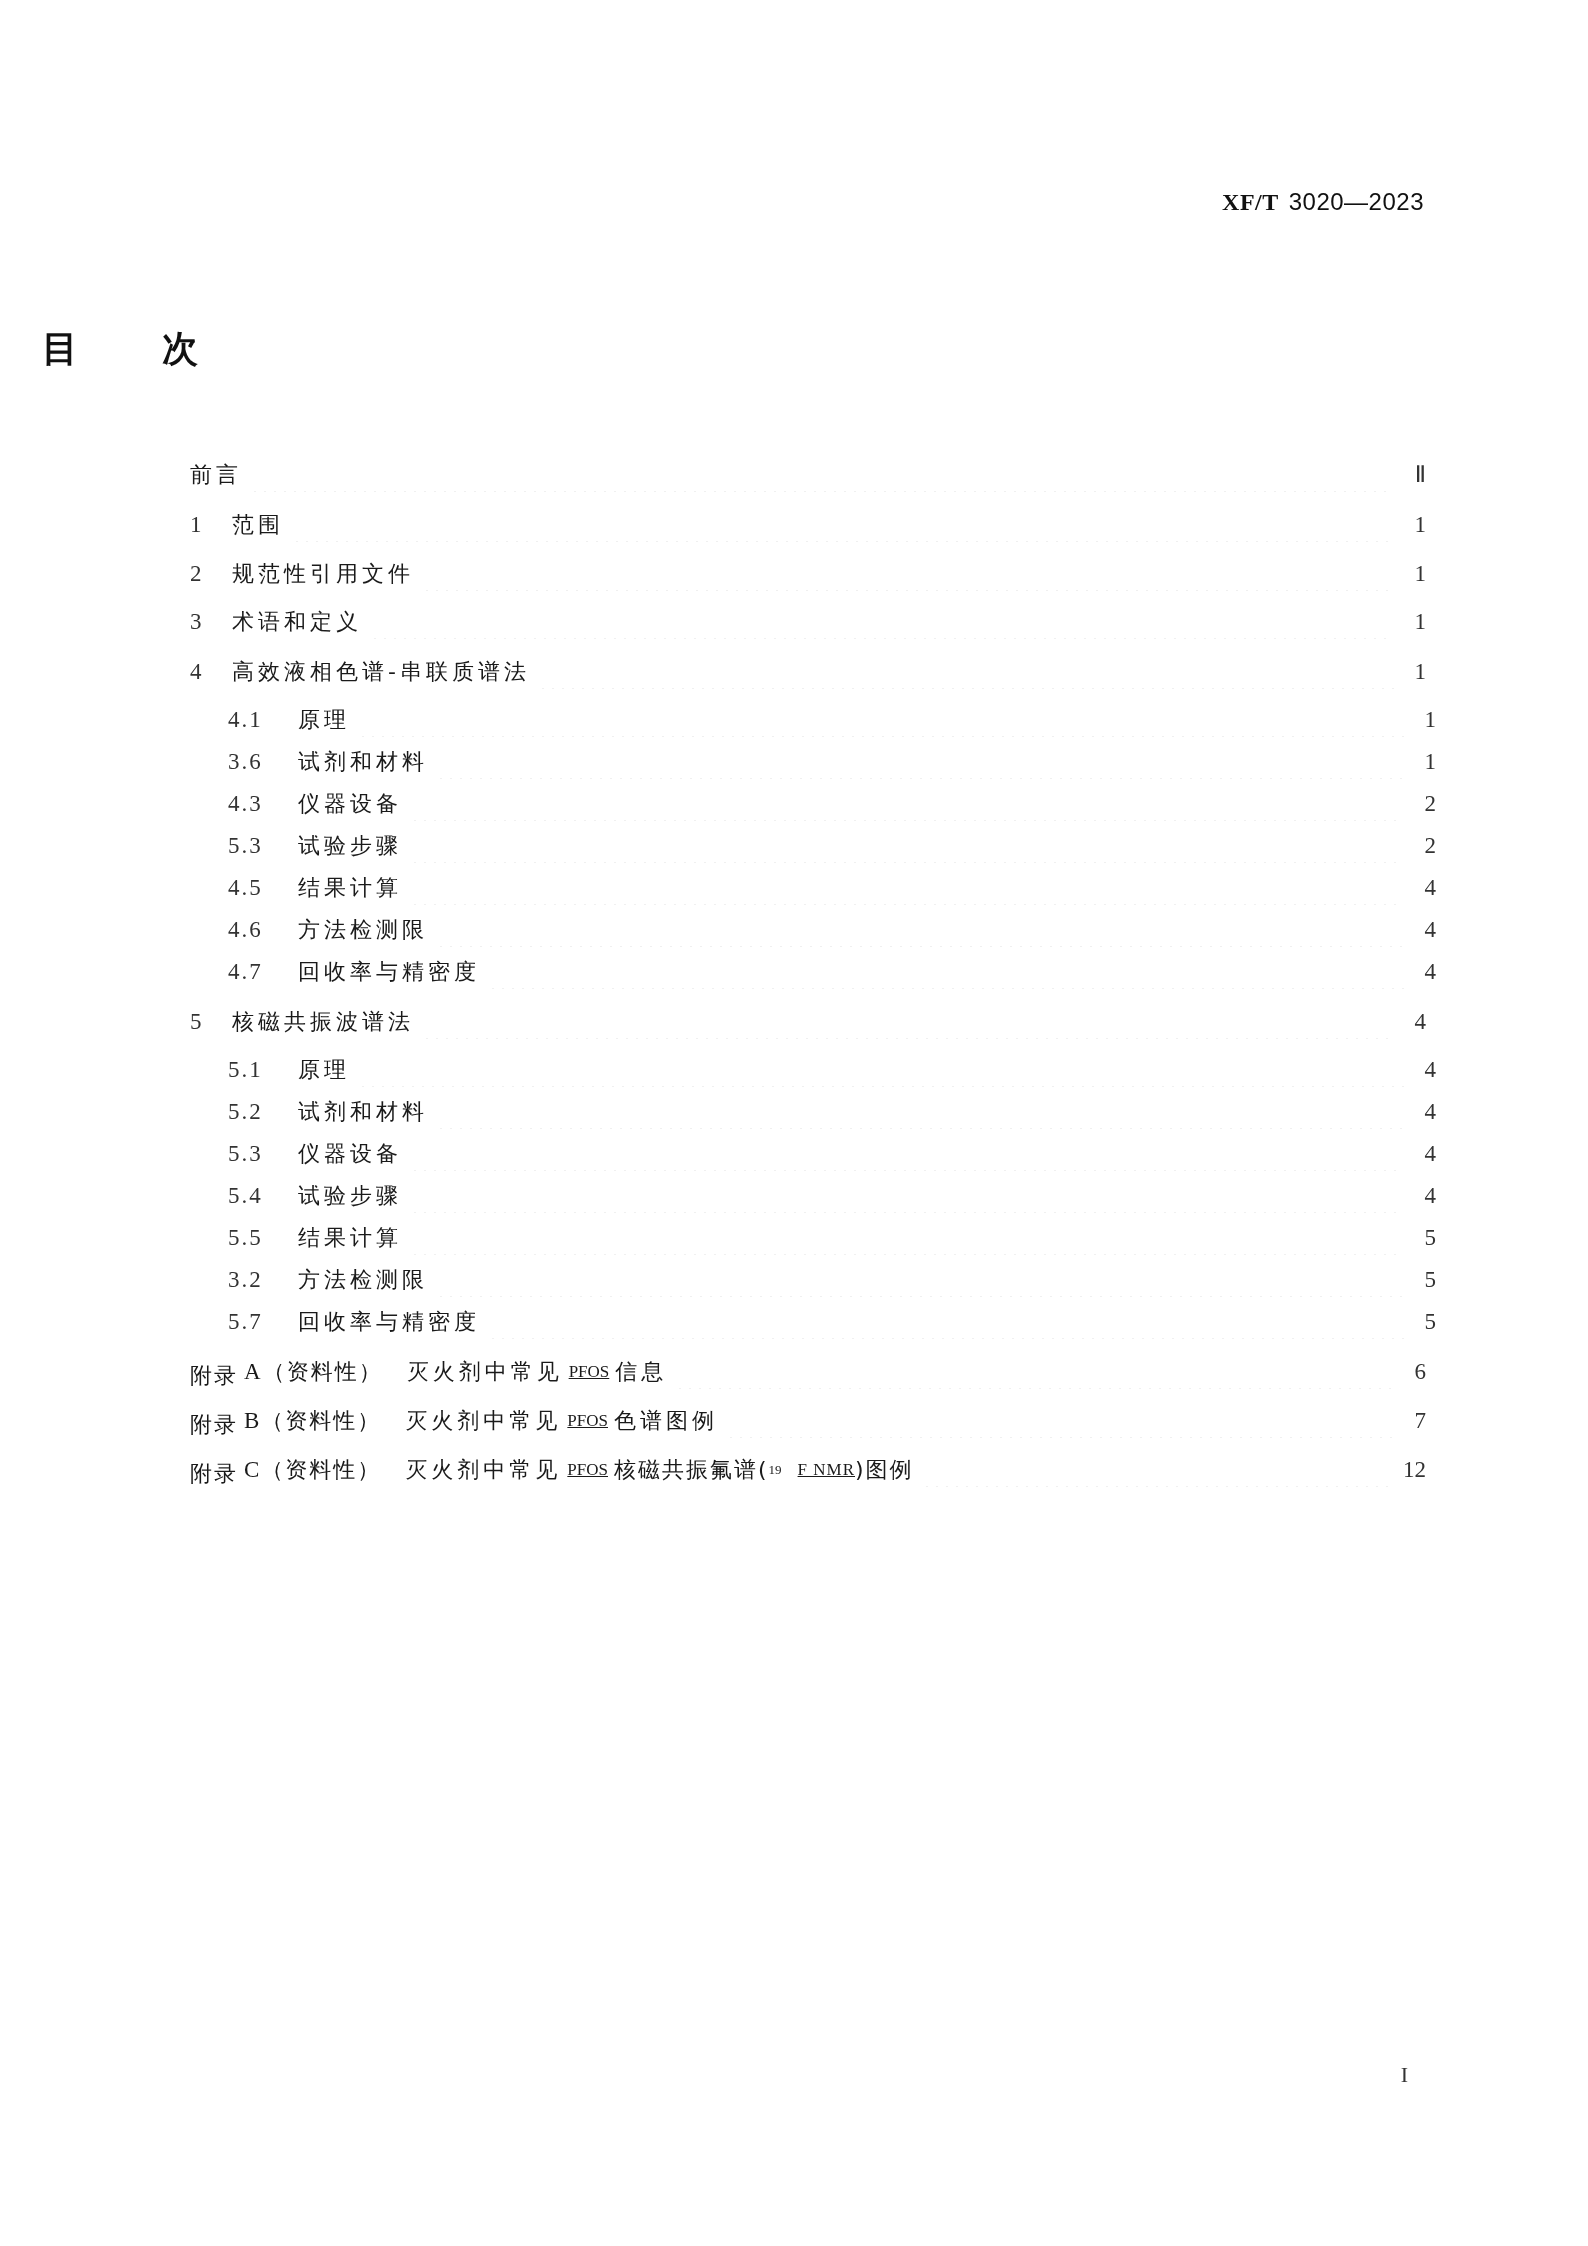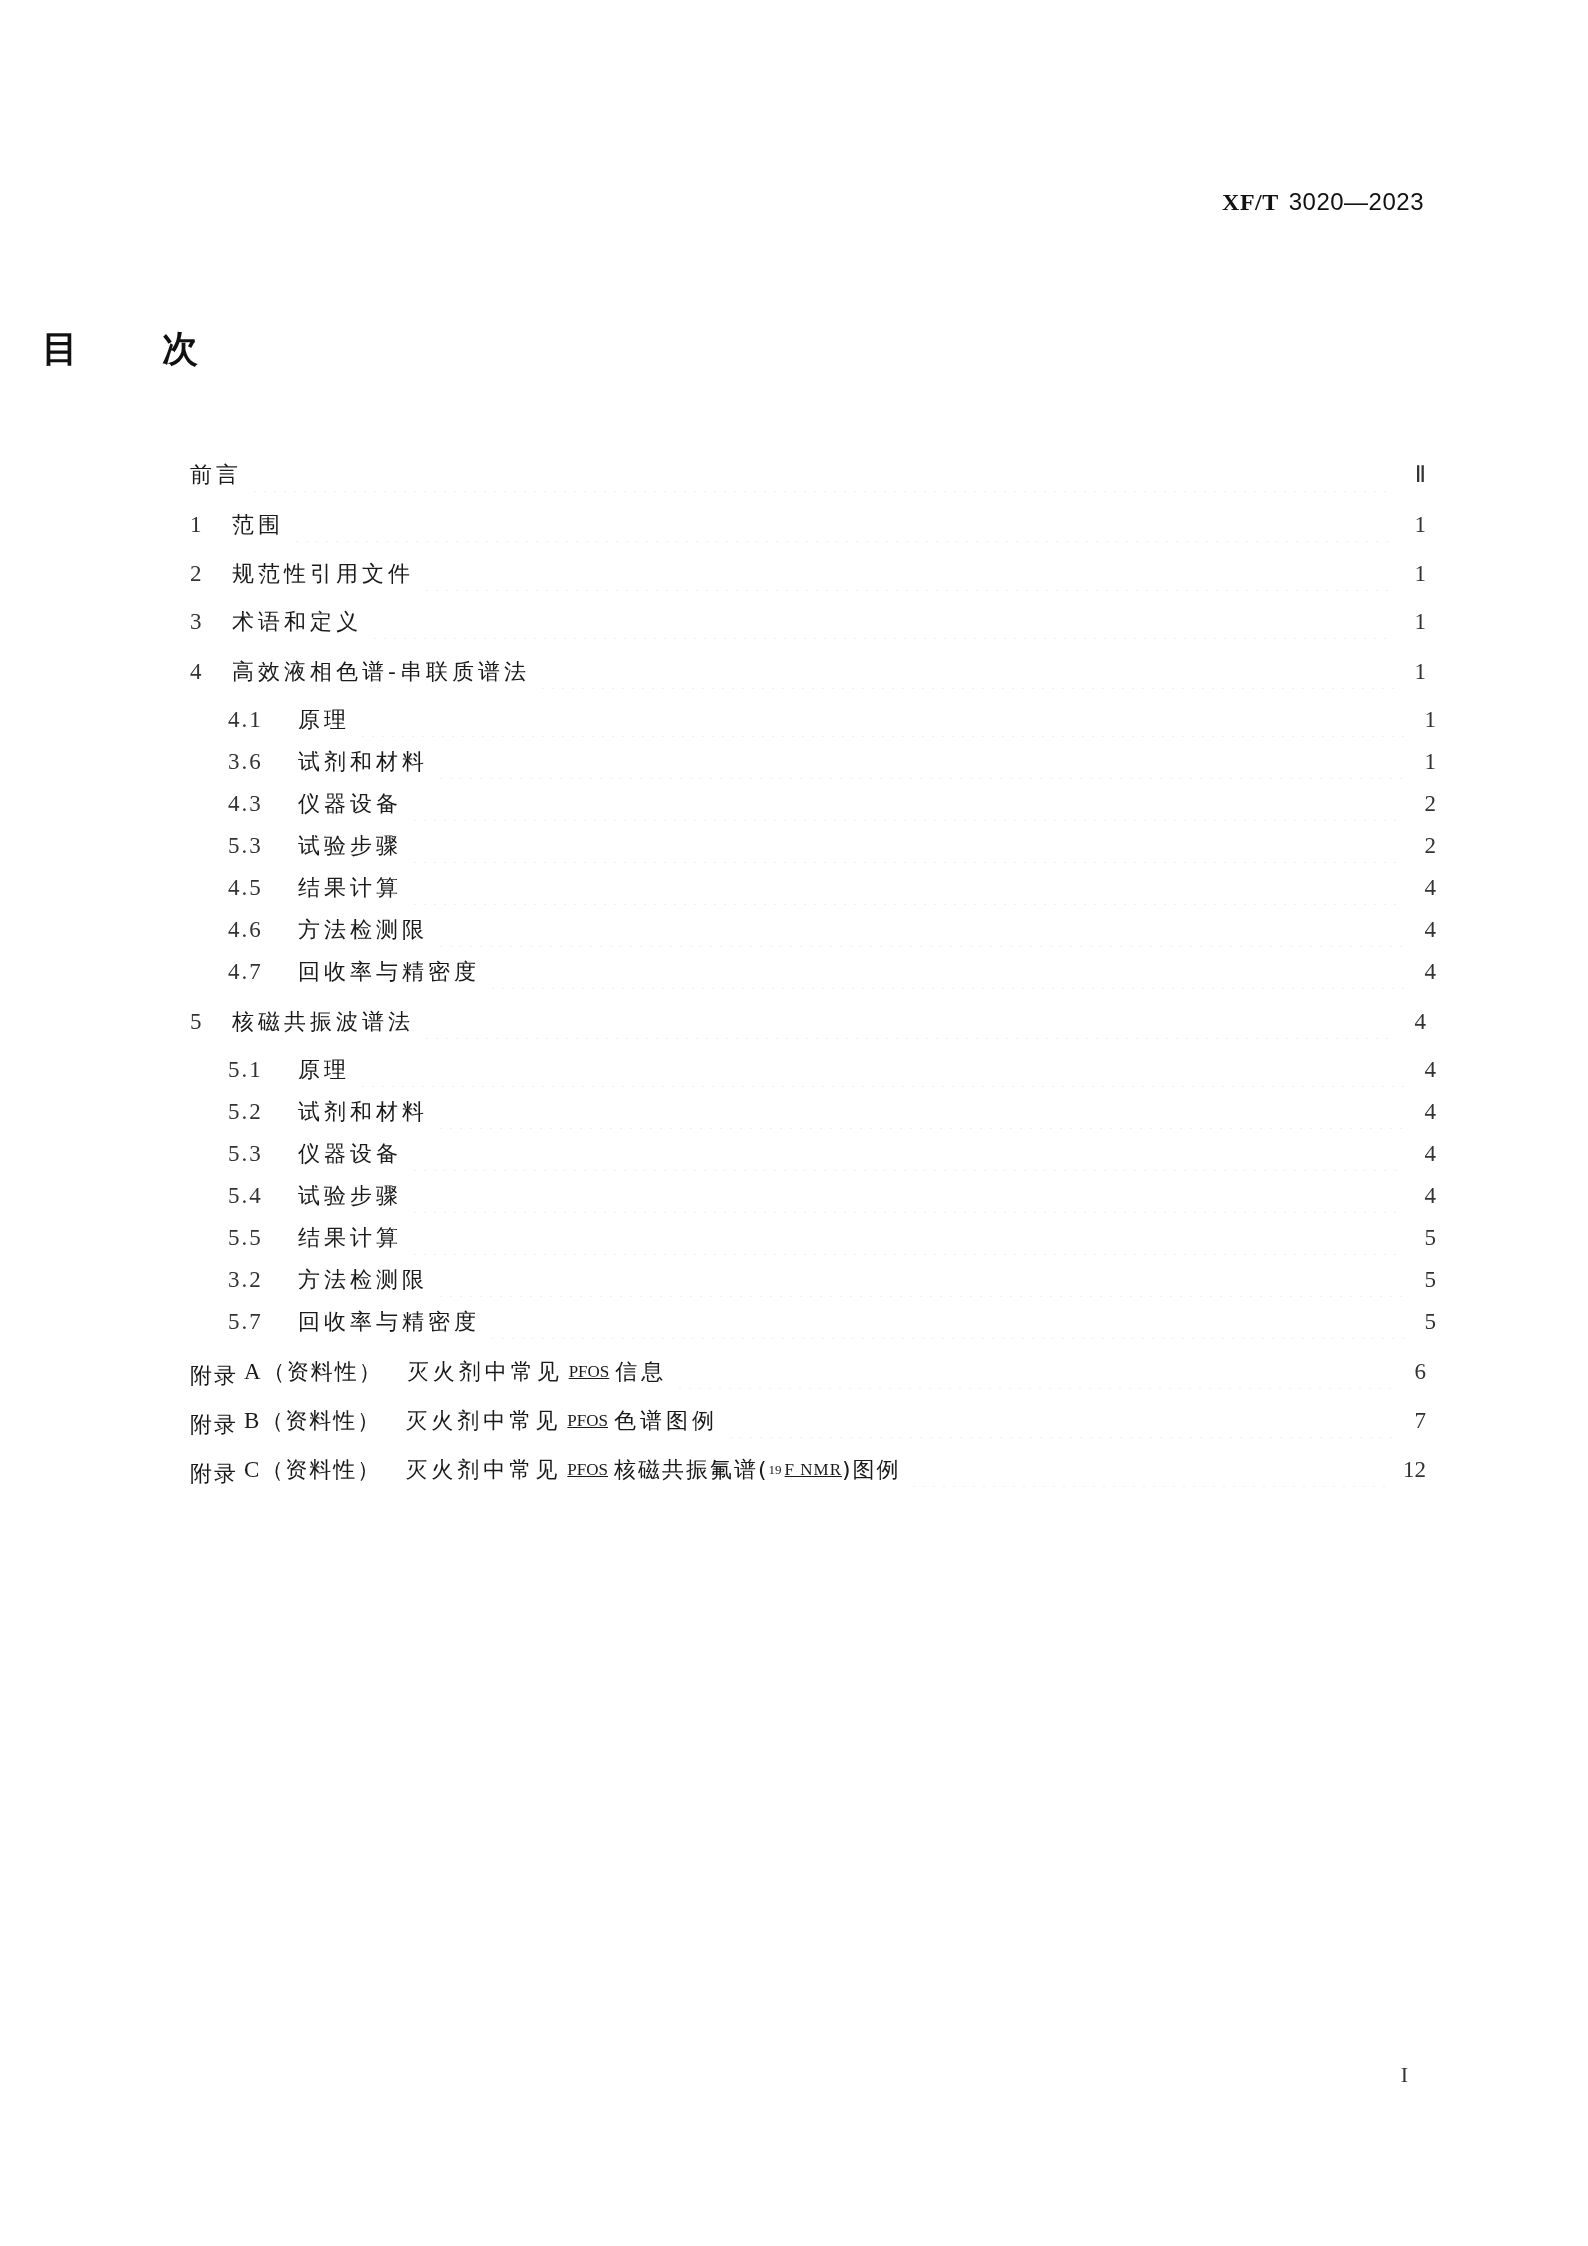--- a/index.html
+++ b/index.html
@@ -43,21 +43,21 @@
     flex: 1; margin: 0 10px 0 8px; height: 34px;
     background-image: radial-gradient(circle, #111 1.3px, transparent 1.6px);
     background-size: 10px 34px; background-repeat: repeat-x; background-position: 0 18px;
   }
   .toc-row .page {
     font-family: "Liberation Serif", serif; font-size: 23px; min-width: 22px; text-align: right; color: #333;
   }
   .appendix .app-head { font-family: "DejaVu Sans", sans-serif; font-size: 22px; letter-spacing: 2px; margin-top: 8px; }
   .appendix .app-letter { font-family: "Liberation Serif", serif; font-size: 23px; margin: 0 2px 0 6px; letter-spacing: 0; }
   .appendix .app-type { font-family: "DejaVu Sans", sans-serif; font-size: 22px; letter-spacing: 2px; margin-right: 24px; }
-  sup.iso { font-size: 13px; vertical-align: 9px; font-family: "Liberation Serif", serif; margin-right: 3px; }
+  sup.iso { font-size: 13px; vertical-align: 9px; font-family: "Liberation Serif", serif; margin-right: 16px; }
   .page-footer {
     position: absolute; top: 2062px; right: 180px;
     font-family: "Liberation Serif", serif; font-size: 22px; color: #333;
   }
 </style>
 </head>
 <body>
 
 <div class="doc-code">
   <span class="prefix">XF/T</span><span>3020—2023</span>

